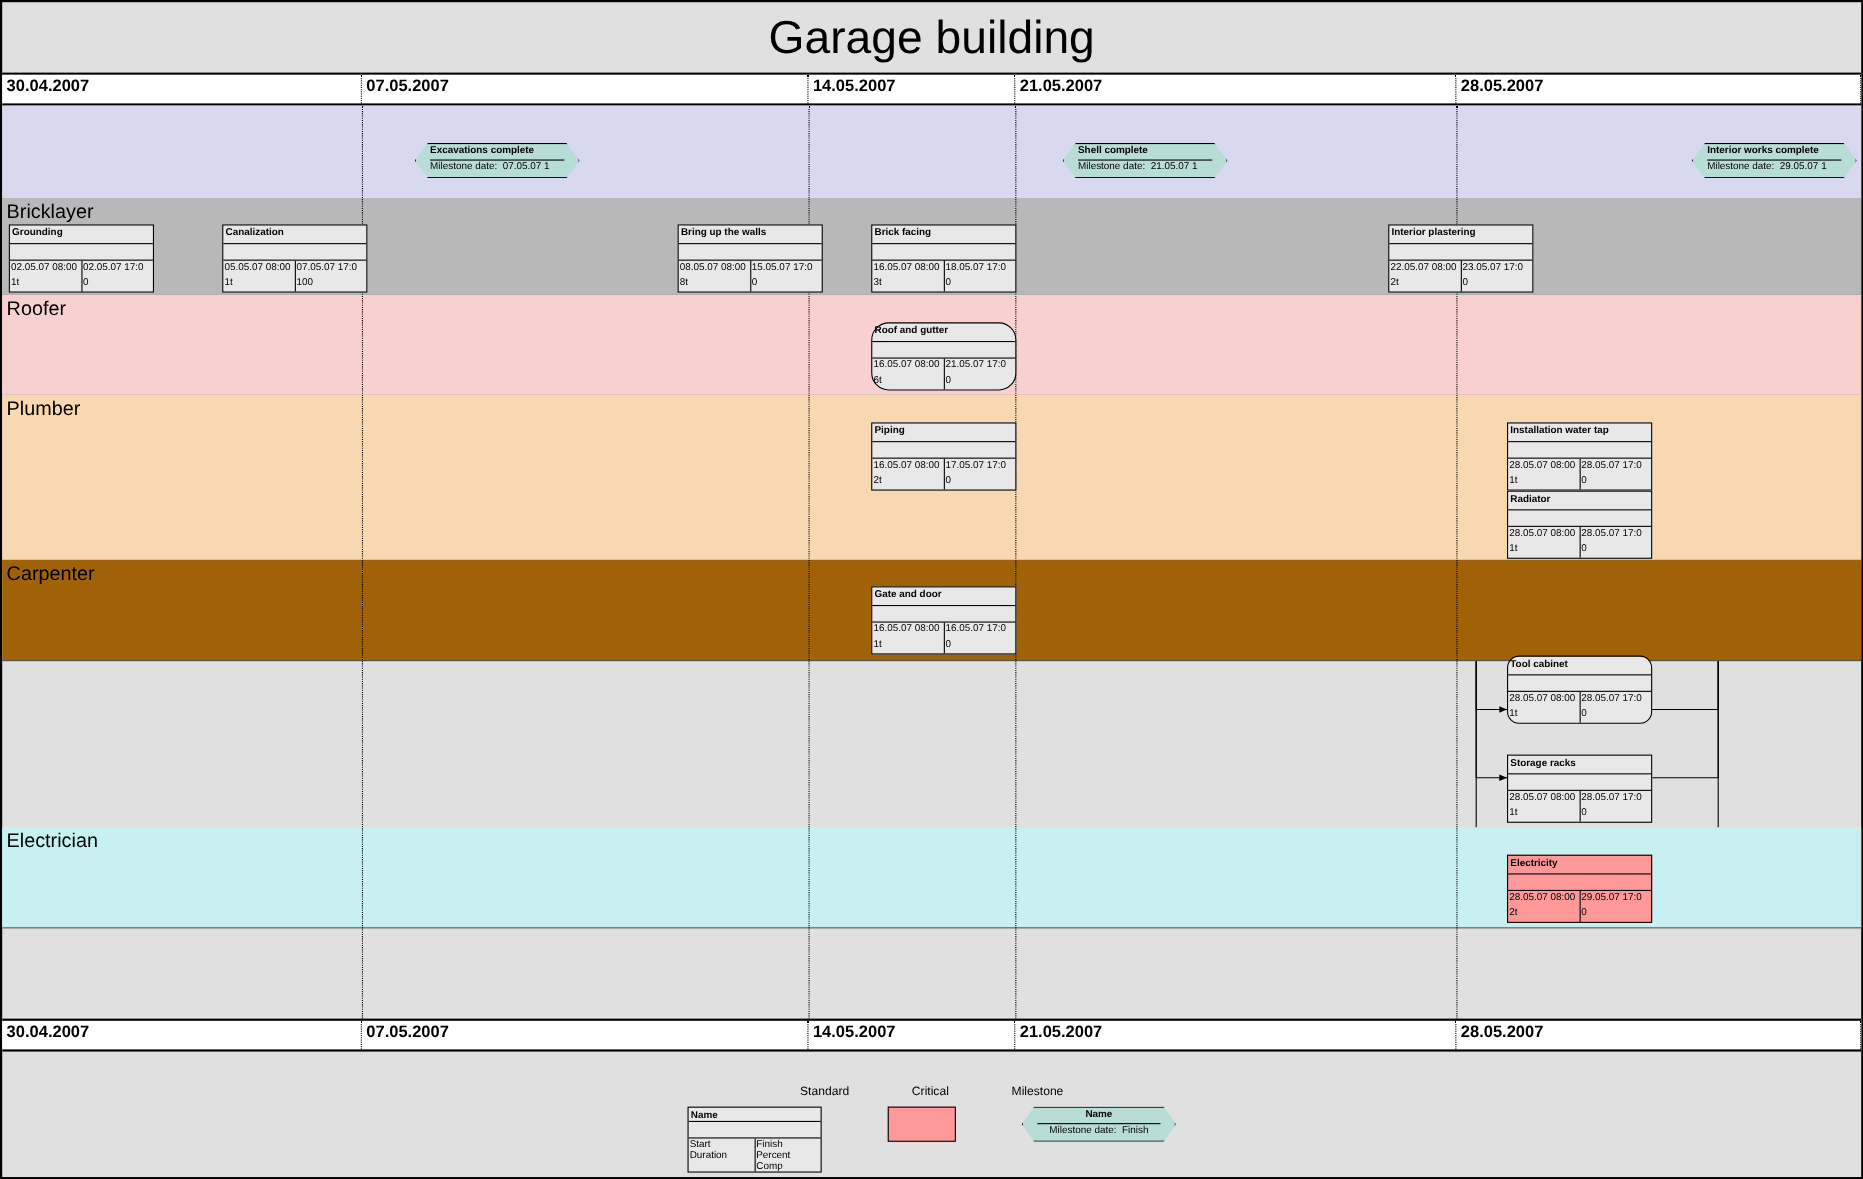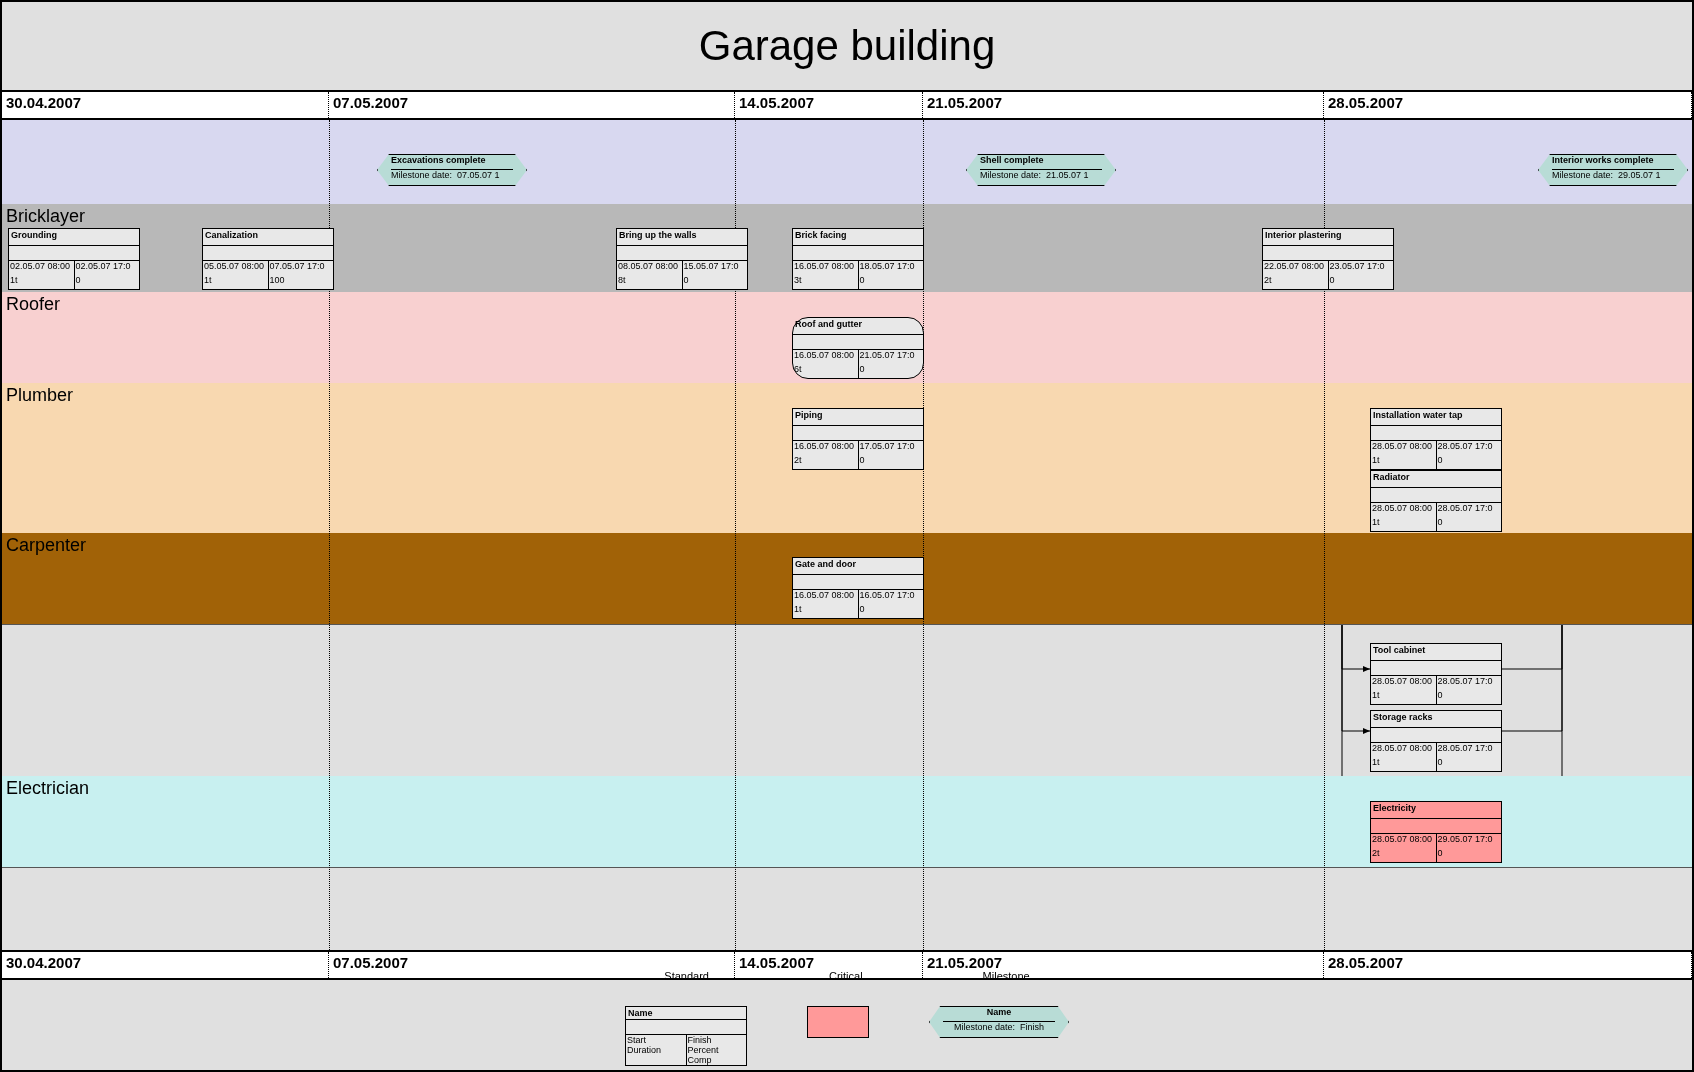--- a/index.html
+++ b/index.html
@@ -1,17 +1,17 @@
 <!DOCTYPE html>
 <html><head>
 <meta charset="utf-8">
 <style>
 html,body{margin:0;padding:0;font-family:Arial,Helvetica,sans-serif;background:#fff}
 .frame{width:1694px;height:1072px;box-sizing:border-box;border:2px solid #000;background:#e0e0e0;position:relative}
-.title{font-size:42px;text-align:center;padding:20px 0;border-bottom:2px solid #000}
+.title{font-size:42px;text-align:center;padding:8px 0;border-bottom:2px solid #000}
 .dates{display:flex;background:#fff;border-bottom:2px solid #000;height:26px}
 .dates div{flex:0 0 auto;font-weight:700;font-size:15px;padding:2px 4px;box-sizing:border-box;border-right:1px dotted #000}
 .chart{position:relative;height:830px}
 .row{position:absolute;left:0;right:0;border-bottom:1px solid #555}
 .row .lab{position:absolute;left:4px;top:2px;font-size:18px}
 .vline{position:absolute;top:0;bottom:0;border-left:1px dotted #000}
 .task{position:absolute;width:132px;font-size:9px;background:#e8e8e8;border:1px solid #000;box-sizing:border-box}
 .task .hd{height:14px;padding:1px 2px;border-bottom:1px solid #000;font-weight:700;white-space:nowrap;overflow:hidden}
 .task .mid{height:14px;border-bottom:1px solid #000}
 .task .ft{display:flex;height:14px}
@@ -27,21 +27,21 @@
 .legend{position:absolute;bottom:4px;left:0;right:0;text-align:center;font-size:11px}
 .legend .items{display:inline-flex;gap:60px;align-items:flex-start;margin-top:4px}
 .legend .box{width:120px;border:1px solid #000;font-size:9px;text-align:left;background:#e8e8e8}
 .legend .box .hd{border-bottom:1px solid #000;padding:1px 2px;font-weight:700}
 .legend .box .mid{height:14px;border-bottom:1px solid #000}
 .legend .box .ft{display:flex}
 .legend .box .ft span{flex:1;border-right:1px solid #000;padding:0 1px}
 .legend .box .ft span:last-child{border-right:none}
 .legend .crit{width:60px;height:30px;background:#ff9999;border:1px solid #000}
 .legend .msl{width:140px;height:32px;position:relative}
-.legend .labels{display:inline-flex;gap:120px;margin-bottom:20px;font-size:11px}
+.legend .labels{display:inline-flex;gap:57px;margin-bottom:4px;font-size:11px}
 </style>
 </head>
 <body>
 
 <div class="frame">
  <div class="title">Garage building</div>
  <div class="dates" id="dates-top">
       <div style="width: 327px;">30.04.2007</div>
       <div style="width: 406px;">07.05.2007</div>
       <div style="width: 188px;">14.05.2007</div>
@@ -211,21 +211,21 @@
         <div class="mid"></div>
         <div class="ft">
           <span>16.05.07 08:00</span>
           <span>16.05.07 17:0</span>
         </div>
         <div class="ft">
           <span>1t</span>
           <span>0</span>
         </div>
       </div>
-      <div class="task" style="left: 1368px; top: 523px;">
+      <div class="task" style="left: 1368px; top: 500px; border-radius: 11px;">
         <div class="hd">Tool cabinet</div>
         <div class="mid"></div>
         <div class="ft">
           <span>28.05.07 08:00</span>
           <span>28.05.07 17:0</span>
         </div>
         <div class="ft">
           <span>1t</span>
           <span>0</span>
         </div>

